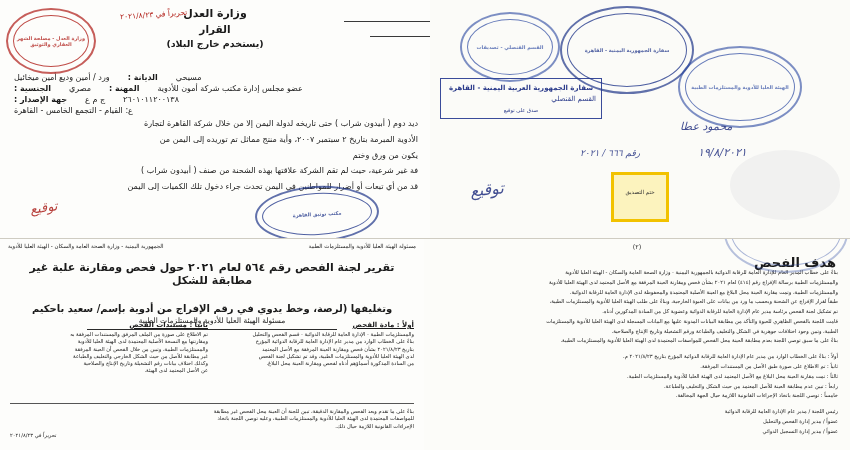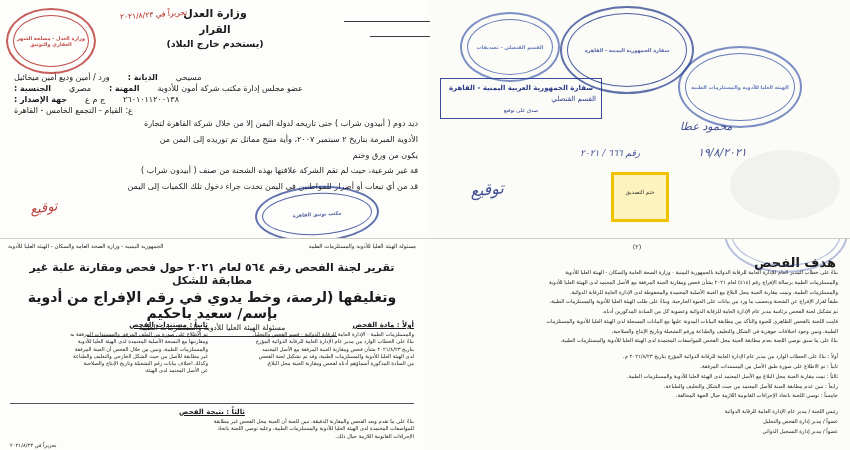--- a/index.html
+++ b/index.html
@@ -197,21 +197,21 @@
 
   <div class="panel ar" id="bottom-left-doc">
 
     <div style="position:absolute;top:4px;left:8px;right:8px;display:flex;justify-content:space-between;font-size:5.5px;">
       <span>مسئولة الهيئة العليا للأدوية والمستلزمات الطبية</span>
       <span>الجمهورية اليمنية - وزارة الصحة العامة والسكان - الهيئة العليا للأدوية</span>
     </div>
 
     <div class="ctr" style="position:absolute;top:22px;left:10px;right:10px;">
       <div class="hdr3" style="font-size:11px;">تقرير لجنة الفحص رقم ٥٦٤ لعام ٢٠٢١ حول فحص ومقارنة علبة غير مطابقة للشكل</div>
-      <div class="hdr3" style="font-size:14px;margin-top:2px;">وتغليفها (لرصة، وخط يدوي في رقم الإفراج من أدوية بإسم/ سعيد باحكيم</div>
+      <div class="hdr3" style="font-size:10px;margin-top:16px;">وتغليفها (لرصة، وخط يدوي في رقم الإفراج من أدوية بإسم/ سعيد باحكيم</div>
       <div style="font-size:7.5px;margin-top:2px;">مسئولة الهيئة العليا للأدوية والمستلزمات الطبية</div>
       <div class="brule"></div>
     </div>
 
     <div class="two-col" style="top:78px;">
       <div class="col">
         <div class="sec-title">أولاً : مادة الفحص</div>
         <div class="xtiny">والمستلزمات الطبية - الإدارة العامة للرقابة الدوائية - قسم الفحص والتحليل</div>
         <div class="xtiny">بناءً على الخطاب الوارد من مدير عام الإدارة العامة للرقابة الدوائية المؤرخ</div>
         <div class="xtiny">بتاريخ ٢٠٢١/٨/٢٣ بشأن فحص ومقارنة العينة المرفقة مع الأصل المعتمد</div>
@@ -224,21 +224,20 @@
         <div class="xtiny">ومقارنتها مع النسخة الأصلية المعتمدة لدى الهيئة العليا للأدوية</div>
         <div class="xtiny">والمستلزمات الطبية، وتبين من خلال الفحص أن العينة المرفقة</div>
         <div class="xtiny">غير مطابقة للأصل من حيث الشكل الخارجي والتغليف والطباعة</div>
         <div class="xtiny">وكذلك اختلاف بيانات رقم التشغيلة وتاريخ الإنتاج والصلاحية</div>
         <div class="xtiny">عن الأصل المعتمد لدى الهيئة.</div>
       </div>
     </div>
 
     <div style="position:absolute;left:10px;right:10px;top:160px;">
       <div class="boxrule"></div>
-      <div class="sec-title ctr">ثالثاً : نتيجة الفحص</div>
       <div class="xtiny">بناءً على ما تقدم وبعد الفحص والمقارنة الدقيقة، تبين للجنة أن العينة محل الفحص غير مطابقة</div>
       <div class="xtiny">للمواصفات المعتمدة لدى الهيئة العليا للأدوية والمستلزمات الطبية، وعليه توصي اللجنة باتخاذ</div>
       <div class="xtiny">الإجراءات القانونية اللازمة حيال ذلك.</div>
       <div class="xtiny" style="margin-top:2px;text-align:left;">تحريراً في ٢٠٢١/٨/٢٣</div>
     </div>
   </div>
 
   <div class="panel ar" id="bottom-right-doc">
     <div id="br-pagenum">(٢)</div>
     <div id="br-title">هدف الفحص</div>

